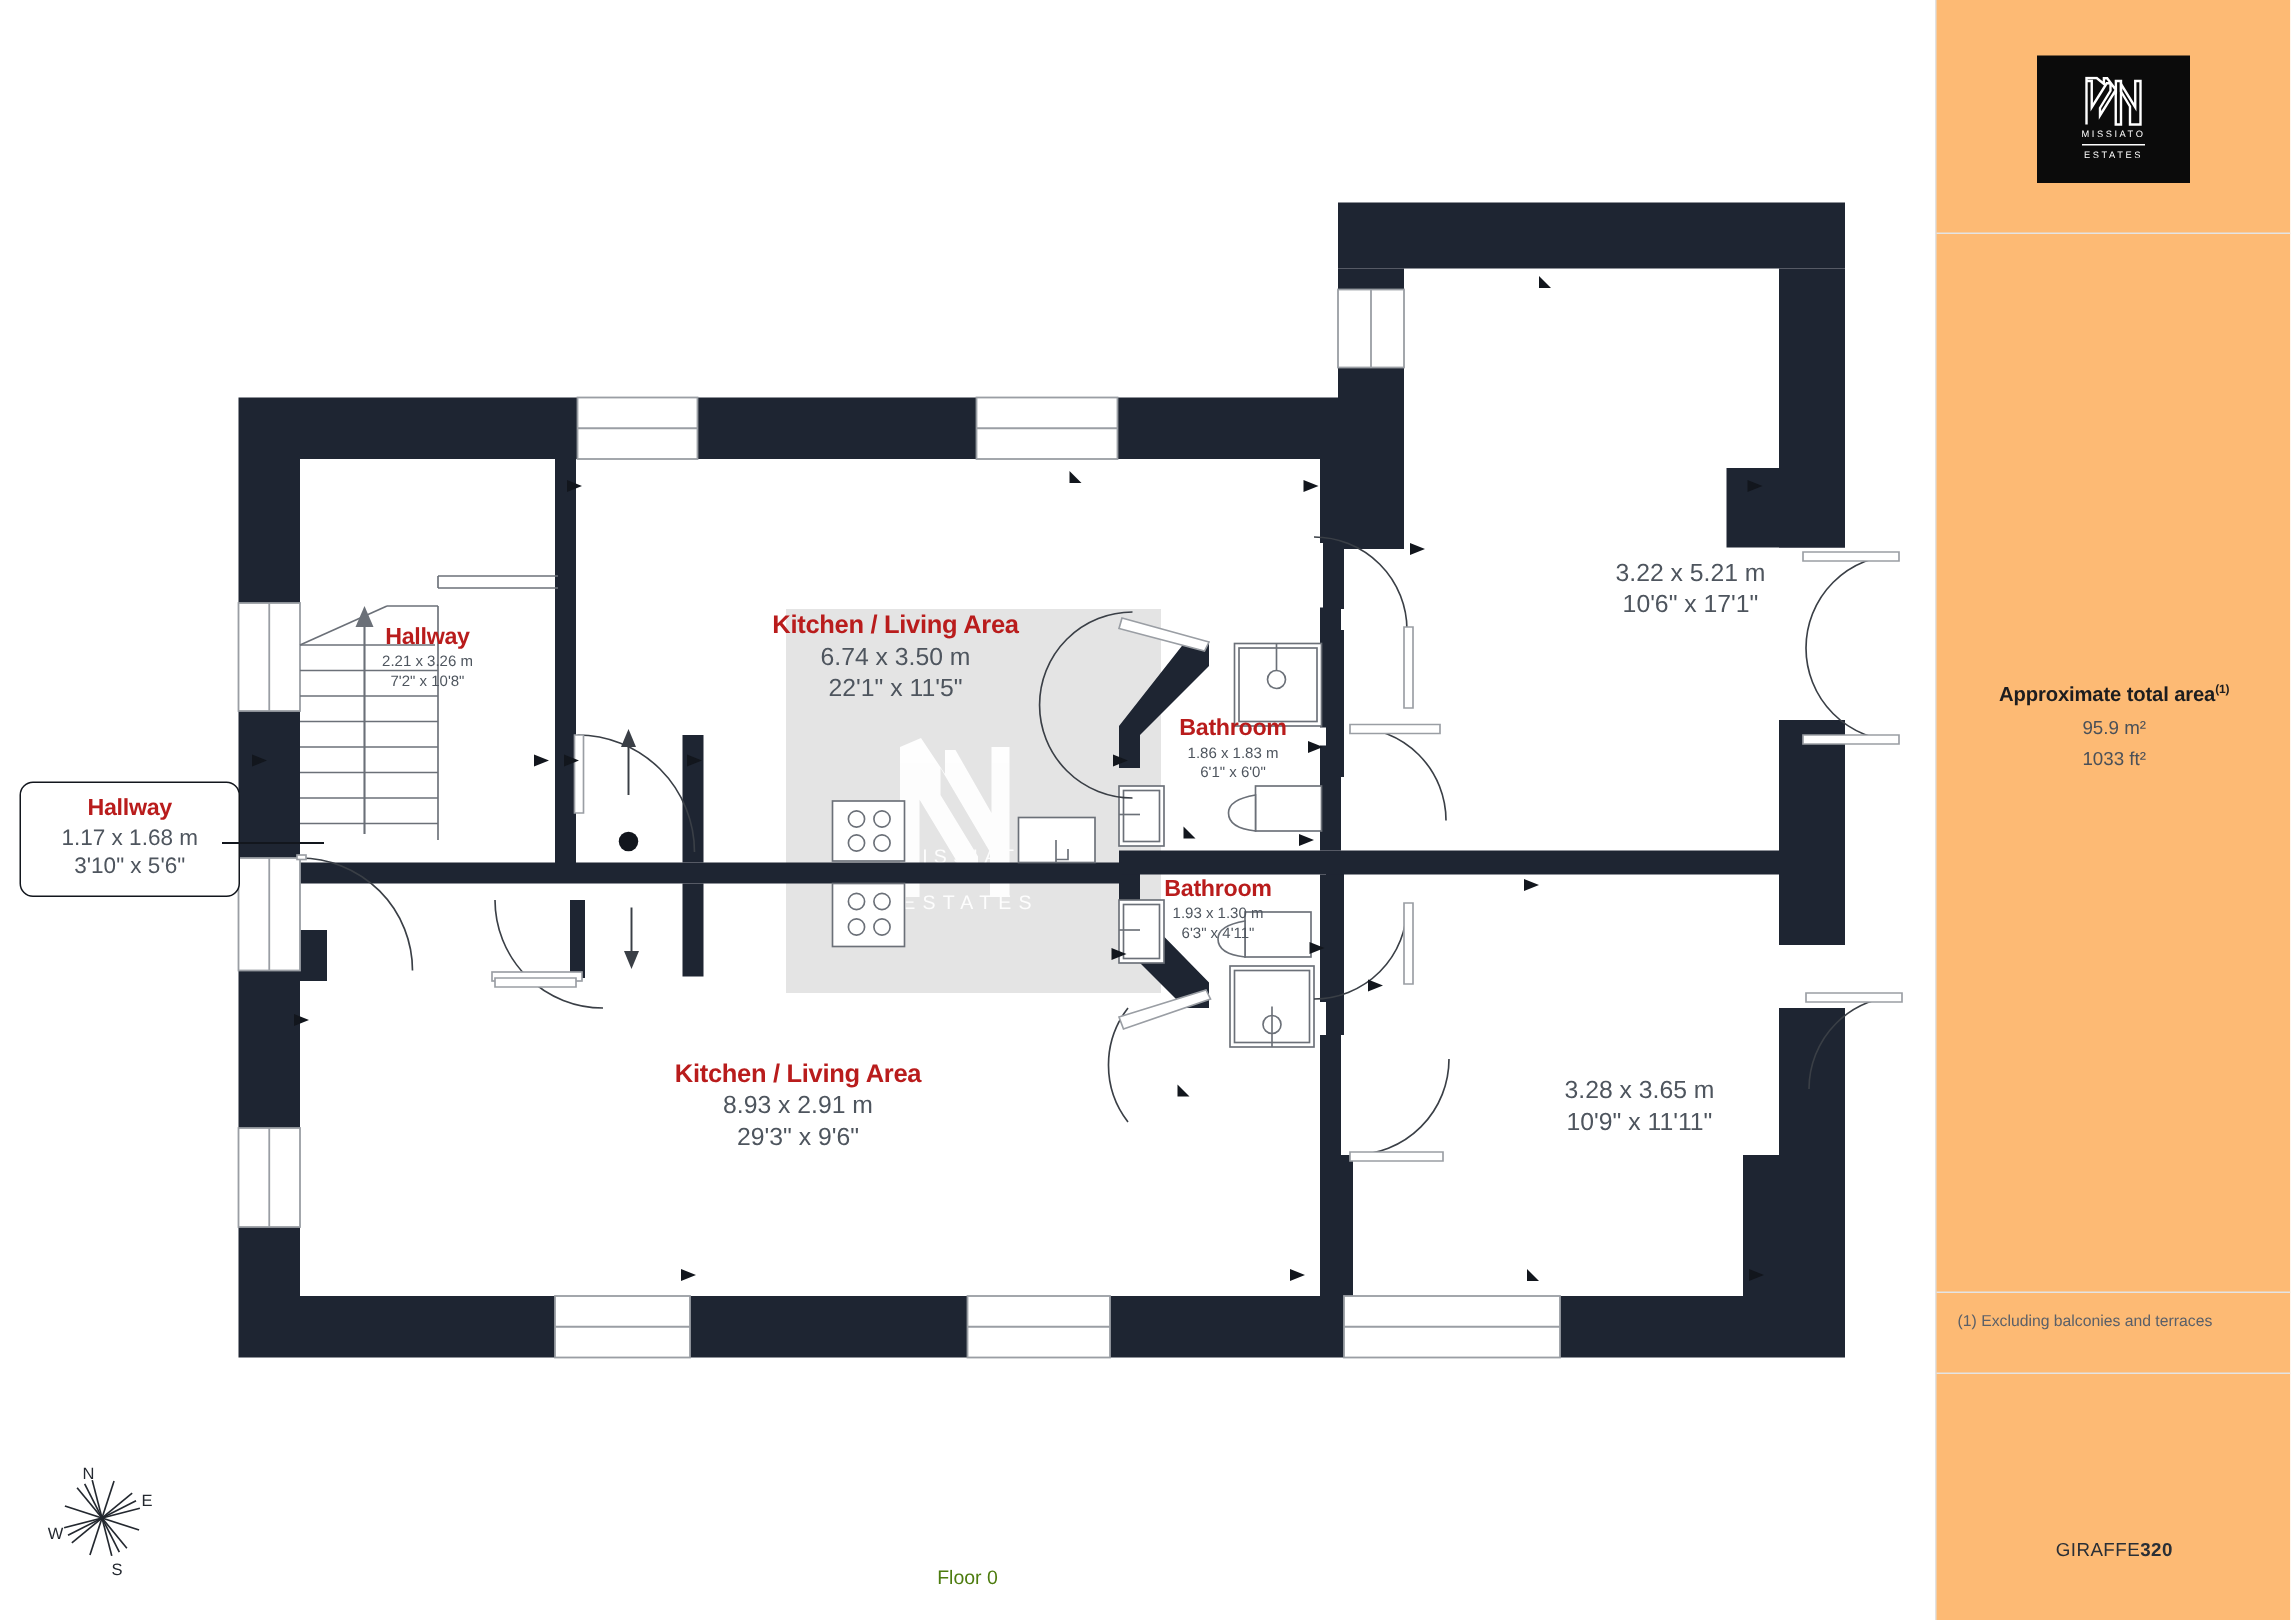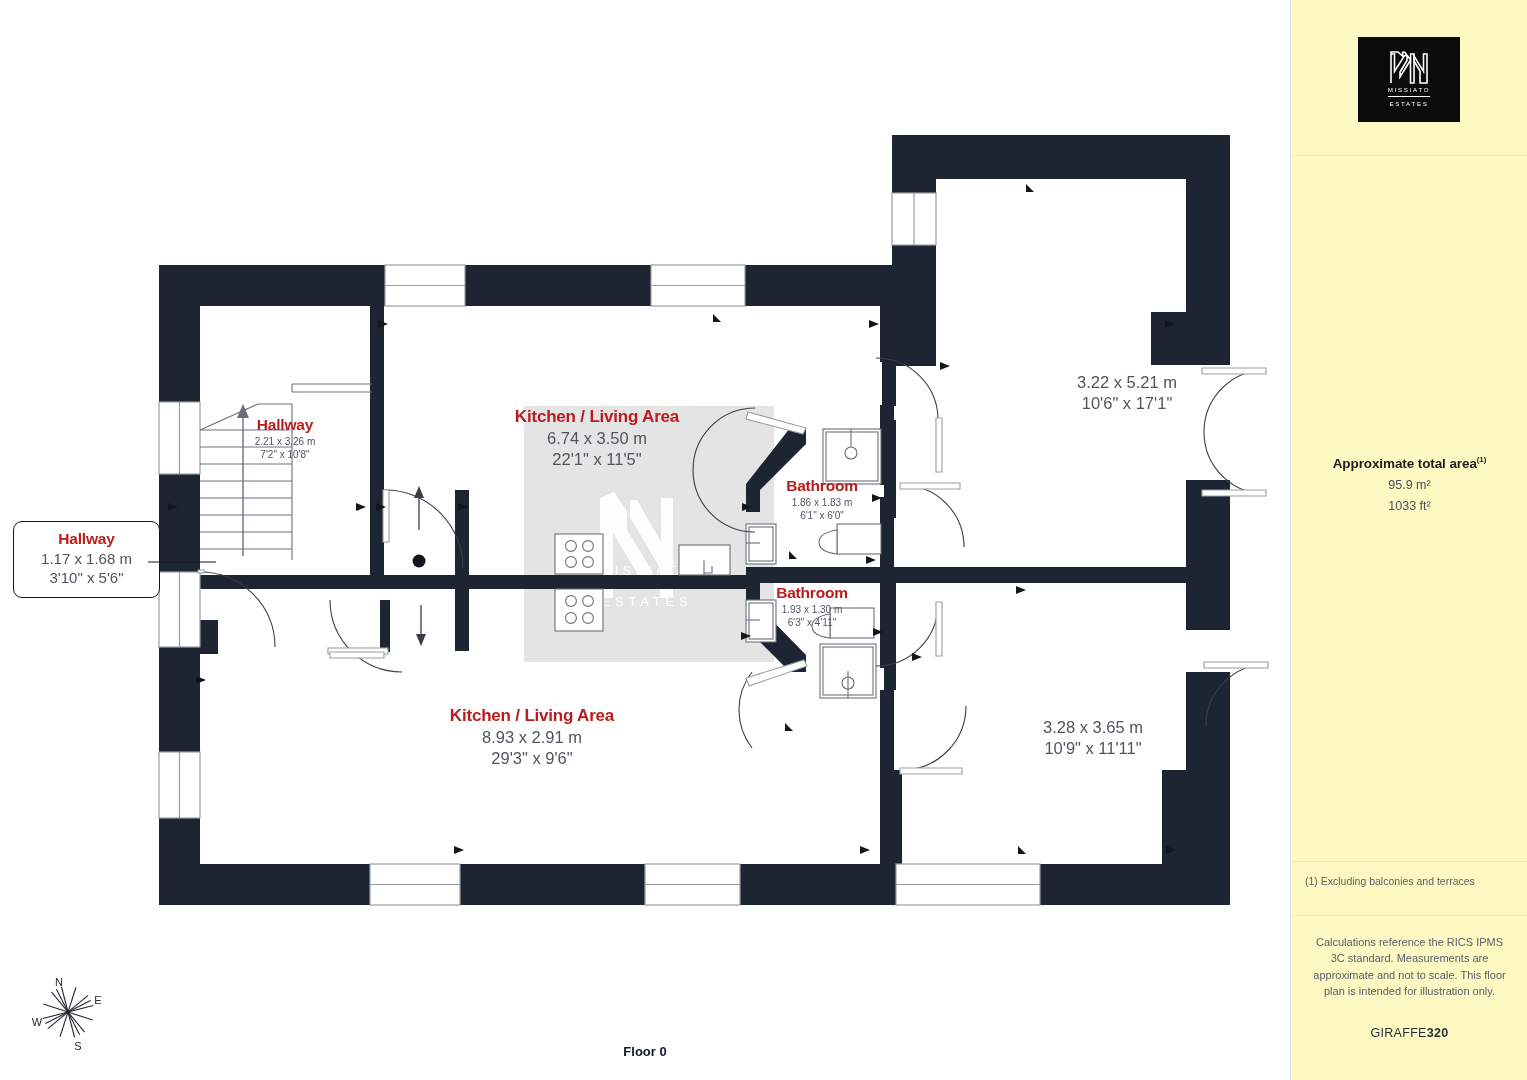--- a/index.html
+++ b/index.html
@@ -28,21 +28,21 @@
     background: #ffffff;
   }
   #plan-svg { position: absolute; left: 0; top: 0; }
 
   
   #sidebar {
     position: absolute;
     left: 1290px; top: 0;
     width: 237px;
     height: 1080px;
-    background: #fef9c3;
+    background: #fdba74;
     border-left: 1px solid #e2e2e2;
     box-sizing: border-box;
   }
   .side-sep {
     position: absolute;
     left: 0; width: 237px;
     height: 0;
     border-top: 1px solid #e4e4e4;
   }
   #logo-box {
@@ -116,22 +116,22 @@
   }
   #brand b { font-weight: bold; }
 
   
   #floor-label {
     position: absolute;
     left: 0; top: 1044px;
     width: 1290px;
     text-align: center;
     font-size: 13px;
-    font-weight: bold;
-    color: #0f172a;
+    font-weight: normal;
+    color: #4d7c0f;
   }
 
   
   .room-label {
     position: absolute;
     text-align: center;
     white-space: nowrap;
     transform: translateX(-50%);
   }
   .room-name {
@@ -538,17 +538,16 @@
     </div>
 
     <div id="area-block">
       <div id="area-title"><span>Approximate total area</span><sup>(1)</sup></div>
       <div class="area-val">95.9 m²</div>
       <div class="area-val">1033 ft²</div>
     </div>
 
     <div id="footnote">(1) Excluding balconies and terraces</div>
 
-    <div id="disclaimer">Calculations reference the RICS IPMS 3C standard. Measurements are approximate and not to scale. This floor plan is intended for illustration only.</div>
 
     <div id="brand"><span>GIRAFFE</span><b>320</b></div>
   </div>
 </div>
 
 </body></html>

